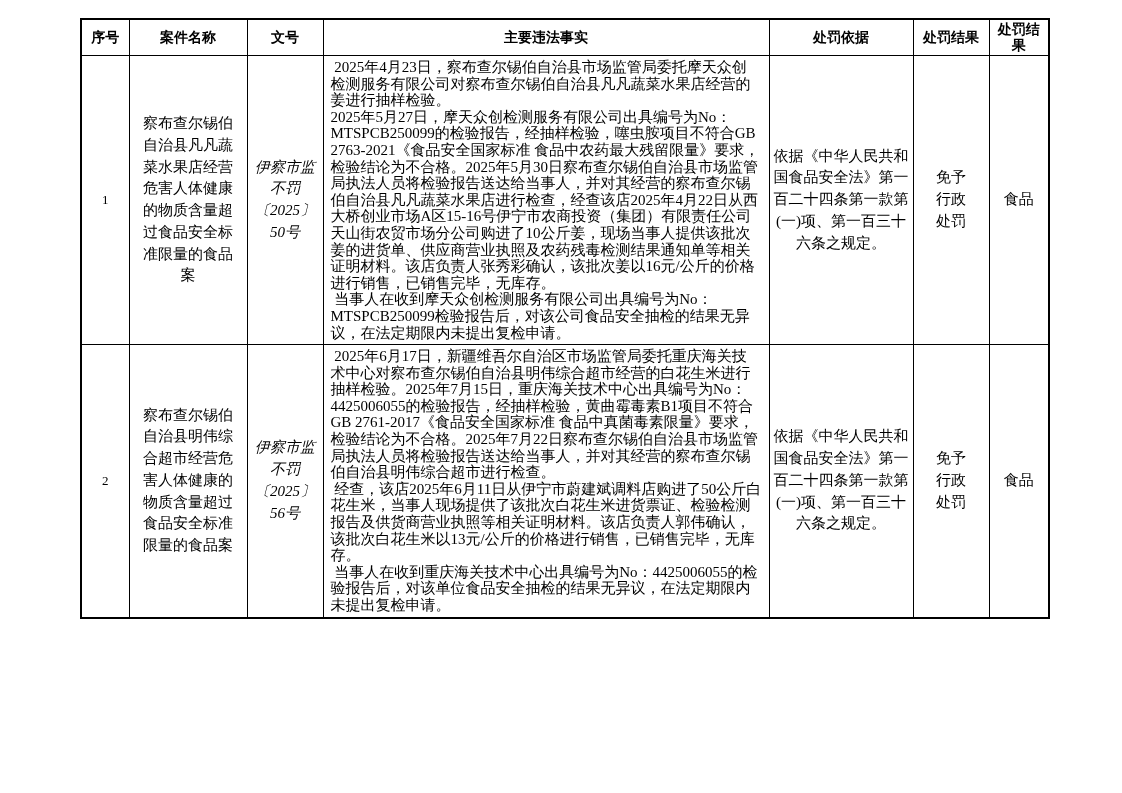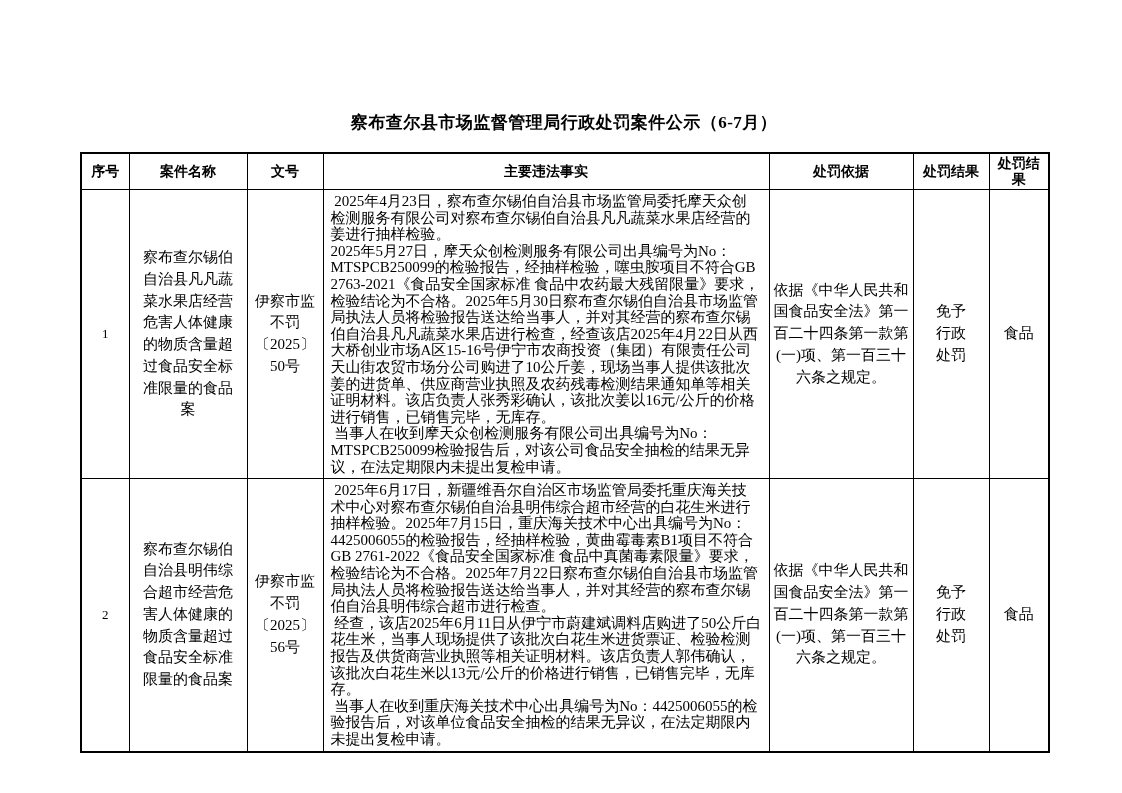--- a/index.html
+++ b/index.html
@@ -53,42 +53,41 @@
     font-size: 15px;
     line-height: 1.32;
     padding: 2px 5px;
     text-align: center;
     vertical-align: middle;
   }
   tr.case-row-1 { height: 261px; }
   tr.case-row-2 { height: 252px; }
   td.cell-index { font-size: 13px; }
   td.cell-case-name { padding: 2px 9px; line-height: 1.45; }
-  td.cell-doc-no { padding: 2px 6px; line-height: 1.45; }
+  td.cell-doc-no { padding: 2px 6px; line-height: 1.45; font-style: italic; }
   td.cell-facts {
     text-align: left;
     vertical-align: top;
     padding: 3px 7px;
     line-height: 16.6px;
   }
   td.cell-facts p {
     margin: 0;
     white-space: pre-wrap;
     word-break: break-word;
   }
   td.cell-basis { padding: 6px 4px; line-height: 1.45; }
   td.cell-result { padding: 2px 22px; line-height: 1.45; }
   td.cell-category { padding: 4px 4px; }
 </style>
 </head>
 <body>
 
 <div class="page">
 
-  <div class="doc-title">察布查尔县市场监督管理局行政处罚案件公示（6-7月）</div>
 
   <table class="penalty-table">
     <colgroup>
       <col style="width:48px">
       <col style="width:118px">
       <col style="width:76px">
       <col style="width:446px">
       <col style="width:144px">
       <col style="width:76px">
       <col style="width:60px">
@@ -116,21 +115,21 @@
         </td>
         <td class="cell-basis">依据《中华人民共和国食品安全法》第一百二十四条第一款第(一)项、第一百三十六条之规定。</td>
         <td class="cell-result">免予行政处罚</td>
         <td class="cell-category">食品</td>
       </tr>
       <tr class="case-row-2">
         <td class="cell-index">2</td>
         <td class="cell-case-name">察布查尔锡伯自治县明伟综合超市经营危害人体健康的物质含量超过食品安全标准限量的食品案</td>
         <td class="cell-doc-no">伊察市监不罚〔2025〕56号</td>
         <td class="cell-facts">
-          <p> 2025年6月17日，新疆维吾尔自治区市场监管局委托重庆海关技术中心对察布查尔锡伯自治县明伟综合超市经营的白花生米进行抽样检验。2025年7月15日，重庆海关技术中心出具编号为No：4425006055的检验报告，经抽样检验，黄曲霉毒素B1项目不符合GB 2761-2022《食品安全国家标准 食品中真菌毒素限量》要求，检验结论为不合格。2025年7月22日察布查尔锡伯自治县市场监管局执法人员将检验报告送达给当事人，并对其经营的察布查尔锡伯自治县明伟综合超市进行检查。</p>
+          <p> 2025年6月17日，新疆维吾尔自治区市场监管局委托重庆海关技术中心对察布查尔锡伯自治县明伟综合超市经营的白花生米进行抽样检验。2025年7月15日，重庆海关技术中心出具编号为No：4425006055的检验报告，经抽样检验，黄曲霉毒素B1项目不符合GB 2761-2017《食品安全国家标准 食品中真菌毒素限量》要求，检验结论为不合格。2025年7月22日察布查尔锡伯自治县市场监管局执法人员将检验报告送达给当事人，并对其经营的察布查尔锡伯自治县明伟综合超市进行检查。</p>
           <p> 经查，该店2025年6月11日从伊宁市蔚建斌调料店购进了50公斤白花生米，当事人现场提供了该批次白花生米进货票证、检验检测报告及供货商营业执照等相关证明材料。该店负责人郭伟确认，该批次白花生米以13元/公斤的价格进行销售，已销售完毕，无库存。</p>
           <p> 当事人在收到重庆海关技术中心出具编号为No：4425006055的检验报告后，对该单位食品安全抽检的结果无异议，在法定期限内未提出复检申请。</p>
         </td>
         <td class="cell-basis">依据《中华人民共和国食品安全法》第一百二十四条第一款第(一)项、第一百三十六条之规定。</td>
         <td class="cell-result">免予行政处罚</td>
         <td class="cell-category">食品</td>
       </tr>
     </tbody>
   </table>
 

